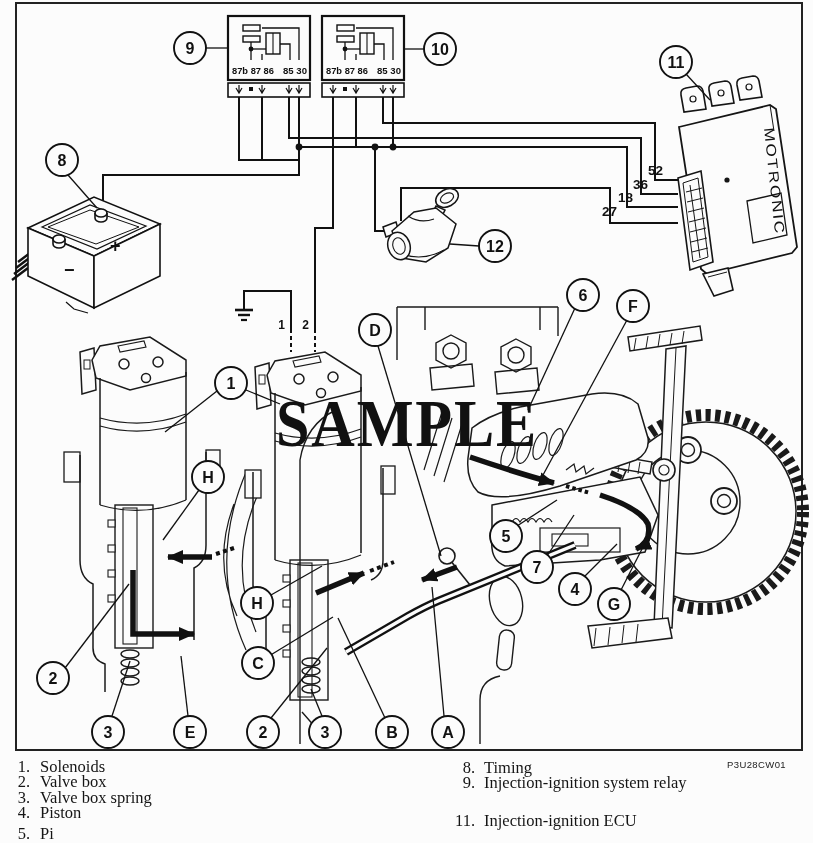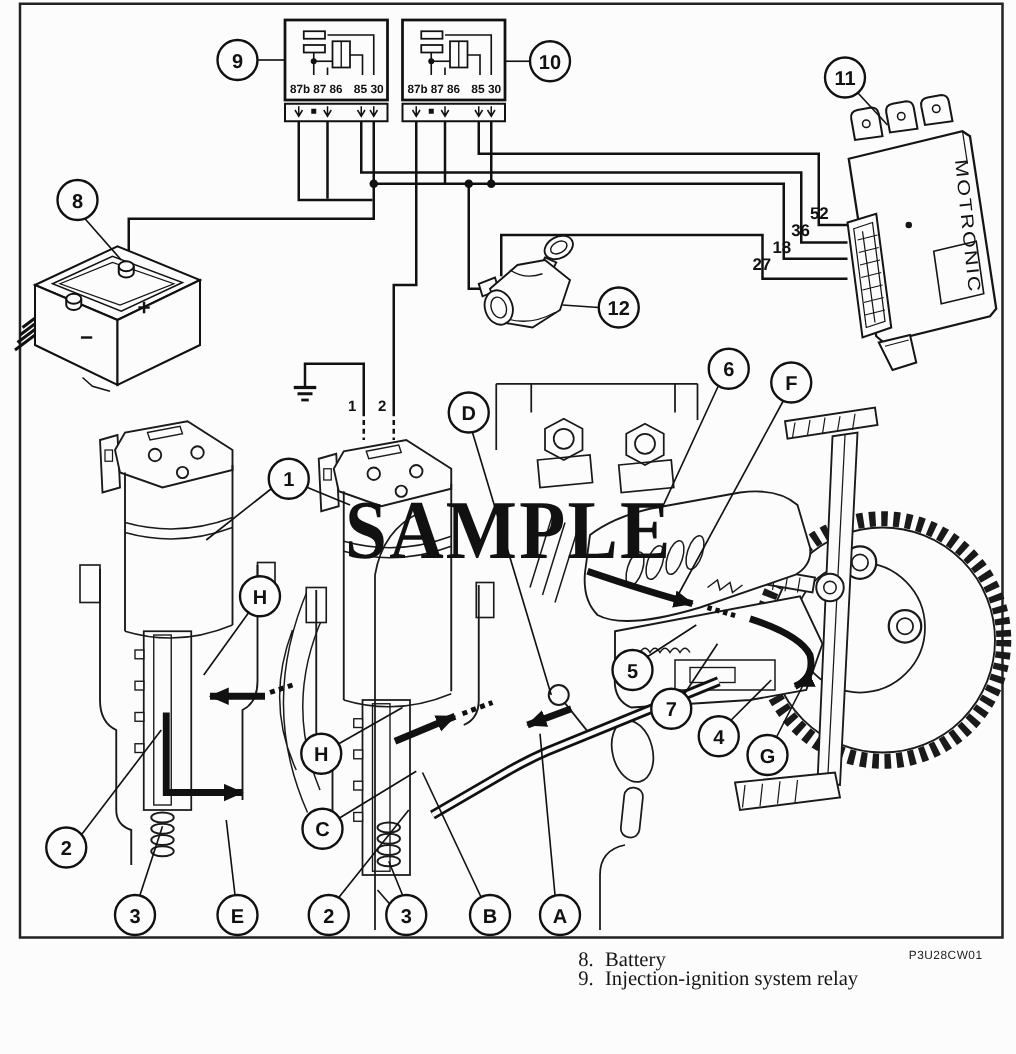--- a/index.html
+++ b/index.html
@@ -422,19 +422,27 @@
           <circle cx="448" cy="732" r="16" fill="#fcfcfc" stroke="#111" stroke-width="1.9"></circle>
           <text x="448" y="738">A</text>
         </g>
   </g>
 
   <text class="serifed" x="276" y="446" font-size="67" font-weight="bold" letter-spacing="2" textLength="262" lengthAdjust="spacingAndGlyphs" fill="#e21a15">SAMPLE</text>
 </svg>
 
 <div class="fig-code">P3U28CW01</div>
 
+<div class="legend-col legend-left">
+  <div class="legend-row"><span class="lnum">1.</span><span>Solenoids</span></div>
+  <div class="legend-row"><span class="lnum">2.</span><span>Valve box</span></div>
+  <div class="legend-row"><span class="lnum">3.</span><span>Valve box spring</span></div>
+  <div class="legend-row"><span class="lnum">4.</span><span>Piston</span></div>
+  <div class="legend-row row-gap-left"><span class="lnum">5.</span><span>Pi</span></div>
+</div>
 
 <div class="legend-col legend-right">
-  <div class="legend-row"><span class="lnum">8.</span><span>Battery</span></div>
+  <div class="legend-row"><span class="lnum">8.</span><span>Timing</span></div>
   <div class="legend-row"><span class="lnum">9.</span><span>Injection-ignition system relay</span></div>
+  <div class="legend-row row-gap-right"><span class="lnum">11.</span><span>Injection-ignition ECU</span></div>
 </div>
 
 </div>
 
 </body></html>

